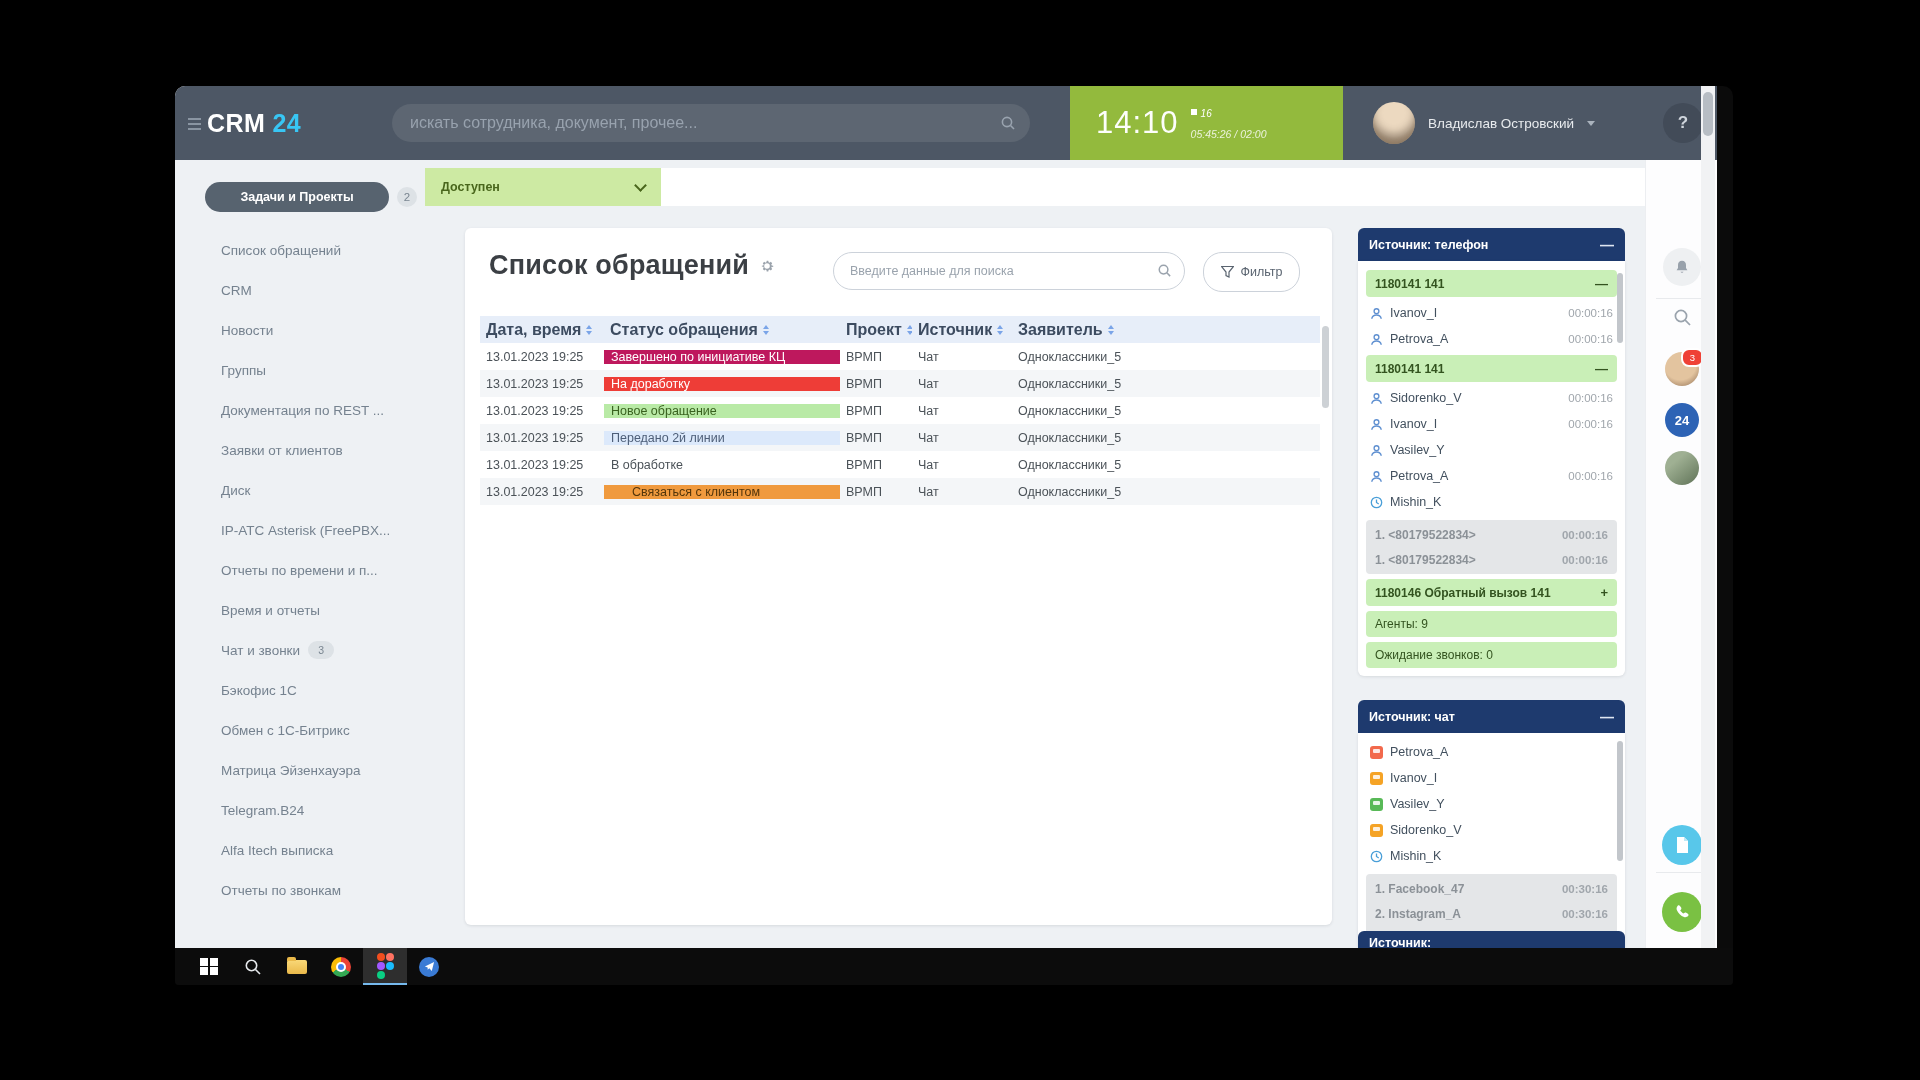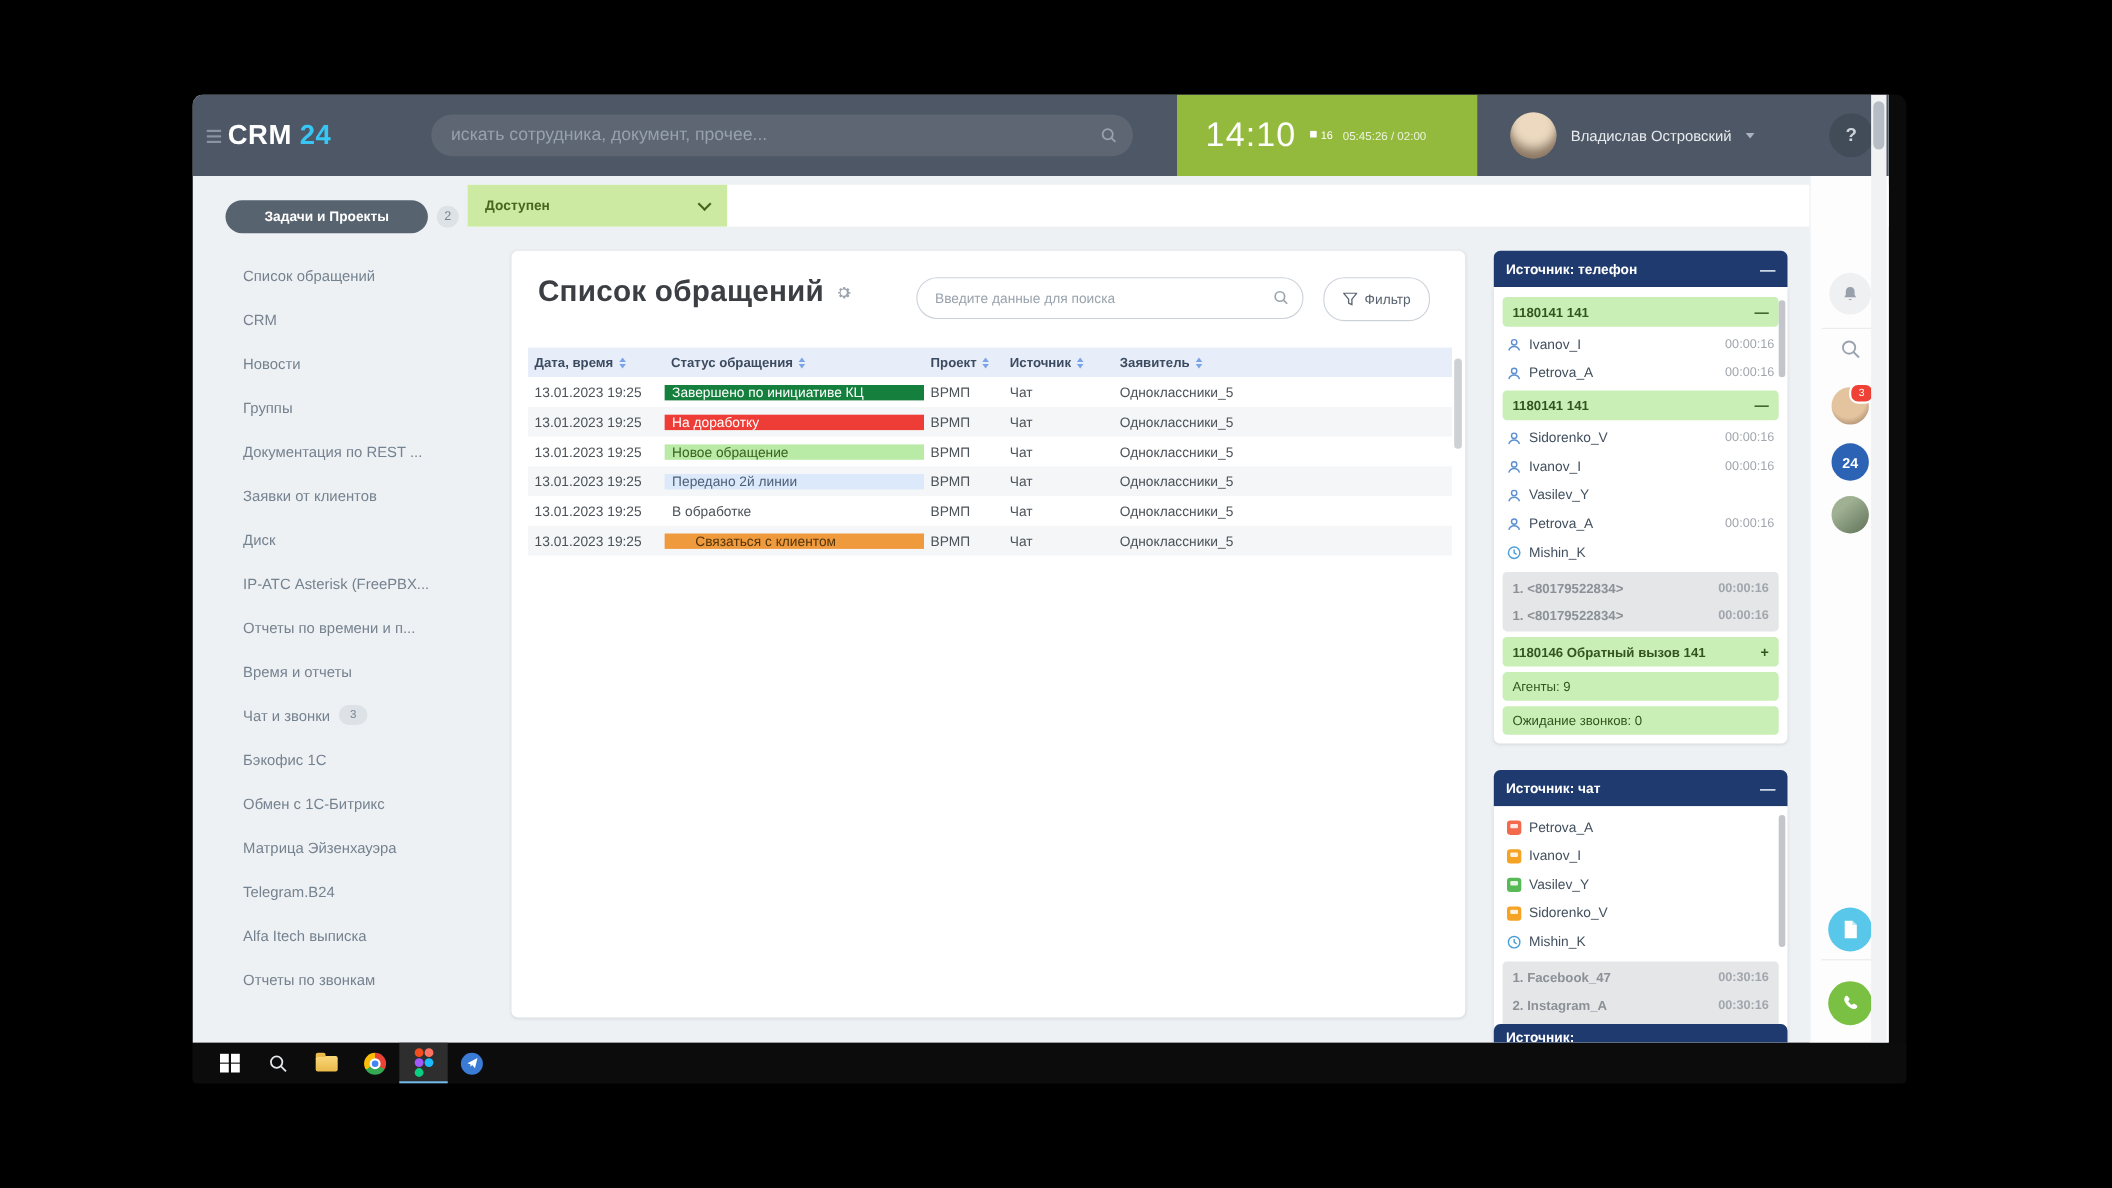--- a/index.html
+++ b/index.html
@@ -14,21 +14,21 @@
   .burger i{height:2px;background:#8a95a2;display:block;}
   .logo{position:absolute;left:32px;top:0;height:74px;display:flex;align-items:center;font-size:25px;font-weight:bold;color:#fff;letter-spacing:.5px;}
   .logo .accent{color:#38c6f4;margin-left:7px;}
   .tb-search{position:absolute;left:217px;top:18px;width:638px;height:38px;}
   .tb-search input{width:100%;height:100%;box-sizing:border-box;border:none;outline:none;border-radius:19px;
     background:#5d6672;color:#000000;font-size:16px;padding:0 40px 0 18px;font-family:"Liberation Sans",sans-serif;}
   .tb-search input::placeholder{color:#98a2ae;}
   .tb-search svg{position:absolute;right:14px;top:11px;}
   .time-widget{position:absolute;left:895px;top:0;width:273px;height:74px;background:#93ba3d;display:flex;align-items:center;padding:0 0 0 26px;box-sizing:border-box;gap:12px;}
   .time-main{font-size:31px;color:#fdfefb;letter-spacing:1px;}
-  .time-right{display:flex;flex-direction:row;gap:9px;margin-top:2px;}
+  .time-right{display:flex;flex-direction:column;gap:9px;margin-top:2px;font-style:italic;}
   .time-counter{display:flex;align-items:flex-start;gap:4px;color:#fff;font-size:10px;}
   .time-counter .sq{width:6px;height:6px;background:#fff;display:block;margin-top:1px;}
   .time-sub{font-size:10.5px;color:rgba(255,255,255,.82);}
   .user{position:absolute;left:1198px;top:0;height:74px;display:flex;align-items:center;gap:13px;cursor:default;}
   .avatar{width:42px;height:42px;border-radius:50%;background:radial-gradient(circle at 50% 38%,#ecd9c0 55%,#b99a77);box-shadow:inset 0 -10px 8px rgba(60,45,30,.45);}
   .user-name{color:#e8ebee;font-size:13.5px;}
   .caret{width:0;height:0;border-left:4px solid transparent;border-right:4px solid transparent;border-top:5px solid #aab3bd;}
   .help-btn{position:absolute;left:1488px;top:17px;width:40px;height:40px;border-radius:50%;background:#424b58;color:#cfd5dc;
     display:flex;align-items:center;justify-content:center;font-size:17px;font-weight:bold;}
   
@@ -51,31 +51,31 @@
   .card-title h1{margin:0;font-size:27px;color:#3b3f44;letter-spacing:.2px;}
   .card-search{position:absolute;left:368px;top:24px;width:352px;height:38px;}
   .card-search input{width:100%;height:100%;box-sizing:border-box;border:1px solid #ccd2da;border-radius:19px;outline:none;
     font-size:12.5px;color:#555;padding:0 38px 0 16px;font-family:"Liberation Sans",sans-serif;}
   .card-search input::placeholder{color:#9aa3ad;}
   .card-search svg{position:absolute;right:13px;top:11px;}
   .filter-btn{position:absolute;left:738px;top:24px;width:95px;height:38px;border:1px solid #ccd2da;border-radius:19px;
     display:flex;align-items:center;justify-content:center;gap:7px;font-size:12.5px;color:#5a6470;background:#fff;}
   .table{position:absolute;left:15px;top:88px;width:840px;}
   .thead{display:flex;height:27px;background:#e7eef9;}
-  .hcell{display:flex;align-items:center;gap:5px;padding:0 6px;font-size:12px;font-weight:bold;color:#3c4b60;white-space:nowrap;overflow:hidden;box-sizing:border-box;}
+  .hcell{display:flex;align-items:center;gap:5px;padding:0 6px;font-size:16px;font-weight:bold;color:#3c4b60;white-space:nowrap;overflow:hidden;box-sizing:border-box;}
   .sort{display:inline-flex;flex-direction:column;gap:2px;}
   .sort i{width:0;height:0;border-left:3px solid transparent;border-right:3px solid transparent;display:block;}
   .sort .up{border-bottom:4px solid #7aa4e8;}
   .sort .dn{border-top:4px solid #7aa4e8;}
   .trow{display:flex;height:27px;background:#fff;}
   .trow.alt{background:#f4f6f8;}
   .cell{display:flex;align-items:center;padding:0 6px;font-size:12.5px;color:#4b5258;white-space:nowrap;overflow:hidden;box-sizing:border-box;}
   .cell.status{padding:0;}
   .chip{flex:1;display:flex;align-items:center;padding:0 7px;font-size:12.5px;white-space:nowrap;overflow:hidden;}
-  .st-navy{background:#15803d;color:#fff;}
+  .st-navy{background:#be185d;color:#fff;}
   .st-red{background:#ee3d37;color:#fff;}
   .st-green{background:#b9eaa6;color:#39621f;}
   .st-blue{background:#dce9fb;color:#4d5e78;}
   .st-orange{background:#f09a3e;color:#53350a;padding-left:28px;}
   .st-plain{background:transparent;color:#4b5258;}
   .c0{width:124px;} .c1{width:236px;} .c2{width:72px;} .c3{width:100px;} .c4{flex:1;}
   .card-thumb{position:absolute;right:3px;top:98px;width:7px;height:82px;background:#cdd1d5;border-radius:4px;}
   
   .panel{position:absolute;left:1183px;width:267px;}
   .p-head{height:33px;background:#1e3a6e;border-radius:6px 6px 0 0;display:flex;align-items:center;justify-content:space-between;

